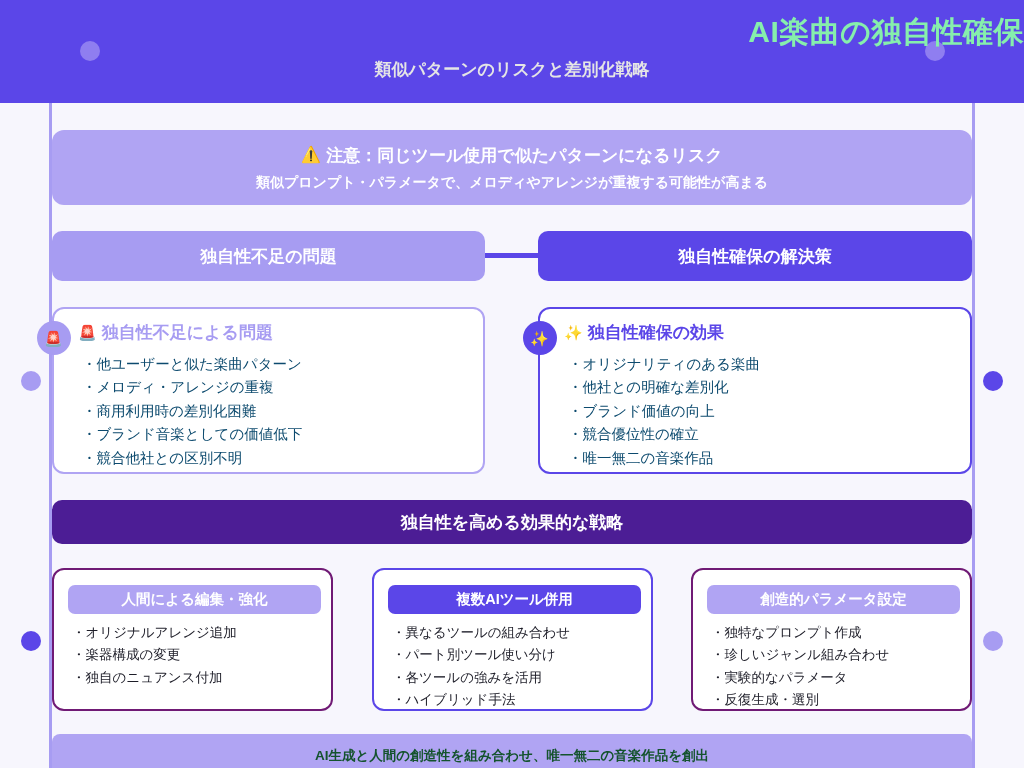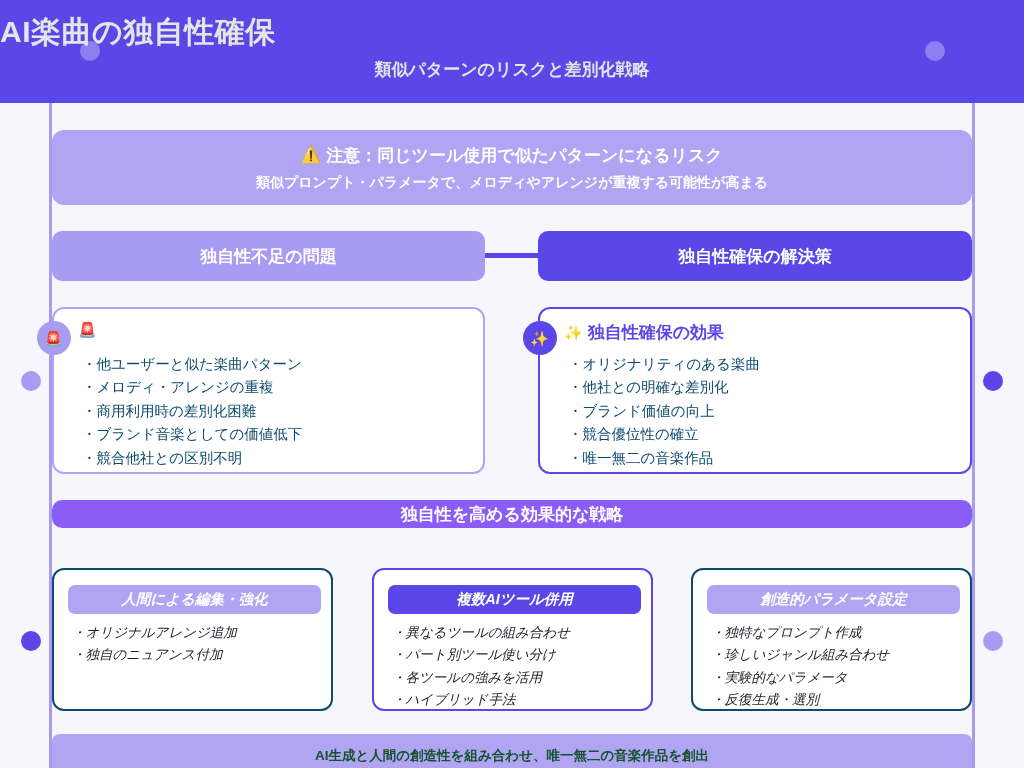--- a/index.html
+++ b/index.html
@@ -30,22 +30,22 @@
     left: 0; top: 0;
     width: 1024px;
     height: 103px;
     background: #5b46e8;
     overflow: hidden;
   }
   .header-title {
     position: absolute;
     left: 0; top: 12px;
     width: 1024px;
-    text-align: left;
-    color: #e5e5e5;
+    text-align: right;
+    color: #86efac;
     font-size: 30px;
     font-weight: bold;
     letter-spacing: 0.5px;
   }
   .header-subtitle {
     position: absolute;
     left: 0; top: 58px;
     width: 1024px;
     text-align: center;
     color: #e5e5e5;
@@ -174,40 +174,39 @@
     color: #0c4a6e;
     line-height: 1.62;
     white-space: nowrap;
   }
   .card-list li::before { content: "・"; }
 
   
   .strategy-bar {
     position: absolute;
     left: 52px; top: 500px;
-    width: 920px; height: 28px;
-    background: #8b5cf6;
+    width: 920px; height: 44px;
+    background: #4c1d95;
     border-radius: 10px;
     display: flex;
     align-items: center;
     justify-content: center;
     color: #ffffff;
     font-size: 17px;
     font-weight: bold;
   }
 
   
   .strategy-card {
     position: absolute;
     top: 568px;
     height: 143px;
     background: #ffffff;
     border-radius: 12px;
-    border: 2px solid #0c4a6e;
-    font-style: italic;
+    border: 2px solid #701a75;
   }
   .strategy-card.s0 { left: 52px;  width: 281px; }
   .strategy-card.s1 { left: 372px; width: 281px; border-color: #5b46e8; }
   .strategy-card.s2 { left: 691px; width: 281px; }
 
   .strategy-head {
     position: absolute;
     left: 14px; top: 15px;
     width: 253px; height: 29px;
     border-radius: 7px;
@@ -277,20 +276,21 @@
   </div>
 
   <div class="pill problem">独自性不足の問題</div>
   <div class="pill solution">独自性確保の解決策</div>
   <div class="pill-connector"></div>
 
   <div class="detail-card problem">
     <div class="card-badge">🚨</div>
     <div class="card-heading">
       <span class="emoji">🚨</span>
+      <span>独自性不足による問題</span>
     </div>
     <ul class="card-list">
       <li>他ユーザーと似た楽曲パターン</li>
       <li>メロディ・アレンジの重複</li>
       <li>商用利用時の差別化困難</li>
       <li>ブランド音楽としての価値低下</li>
       <li>競合他社との区別不明</li>
     </ul>
   </div>
 
@@ -308,20 +308,21 @@
       <li>唯一無二の音楽作品</li>
     </ul>
   </div>
 
   <div class="strategy-bar">独自性を高める効果的な戦略</div>
 
   <div class="strategy-card s0">
     <div class="strategy-head">人間による編集・強化</div>
     <ul class="strategy-list">
       <li>オリジナルアレンジ追加</li>
+      <li>楽器構成の変更</li>
       <li>独自のニュアンス付加</li>
     </ul>
   </div>
 
   <div class="strategy-card s2">
     <div class="strategy-head">創造的パラメータ設定</div>
     <ul class="strategy-list">
       <li>独特なプロンプト作成</li>
       <li>珍しいジャンル組み合わせ</li>
       <li>実験的なパラメータ</li>

